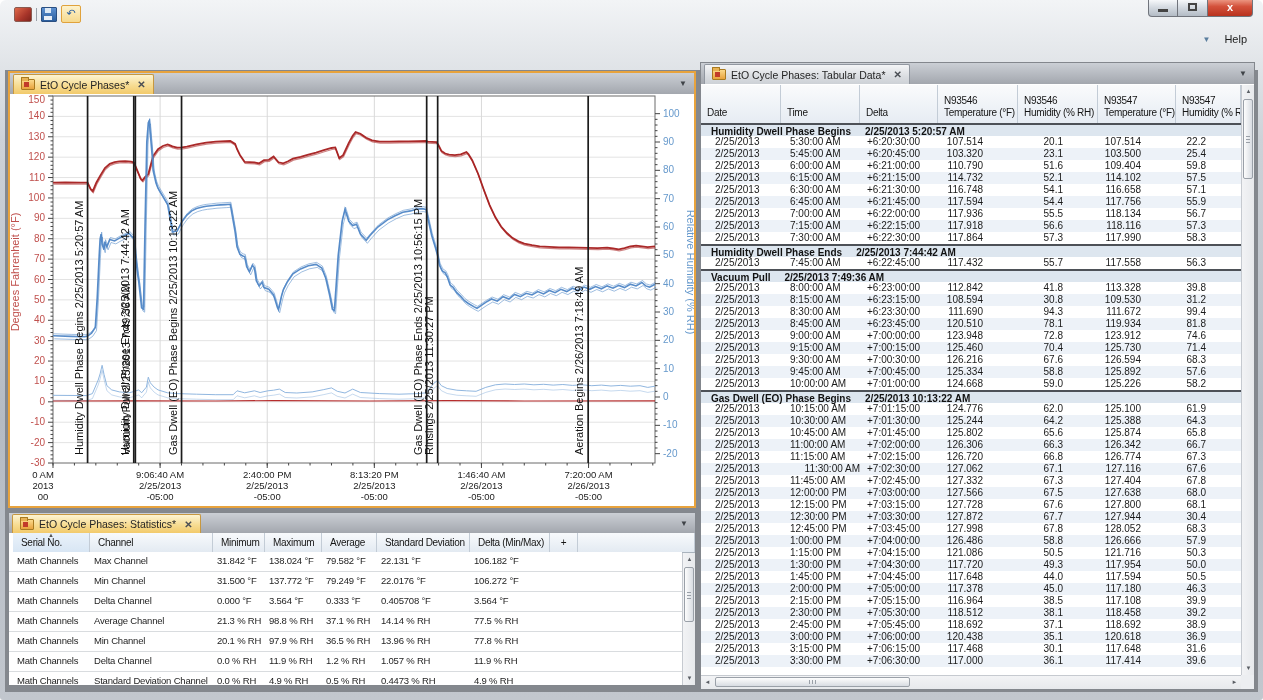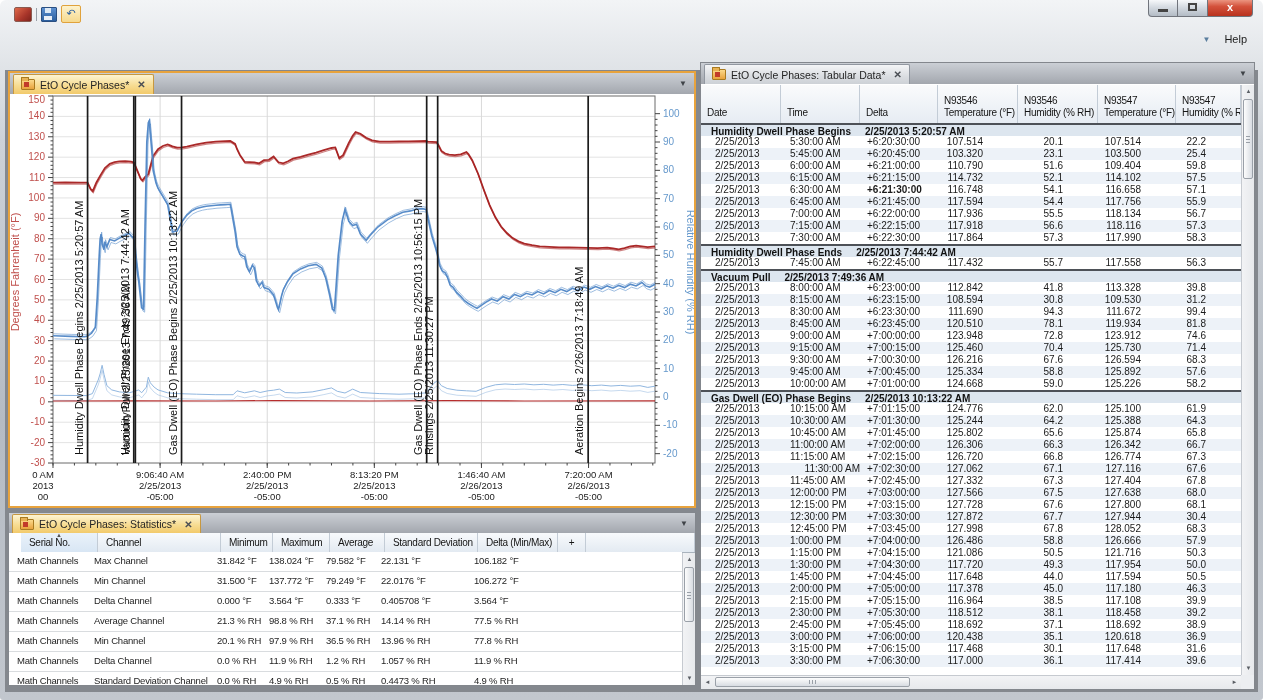--- a/index.html
+++ b/index.html
@@ -41,21 +41,21 @@
   .ptab{margin:1px 0 0 3px;height:20px;display:flex;align-items:center;gap:5px;padding:0 7px;font-size:10.5px;color:#262626;box-sizing:border-box;border-radius:2px 2px 0 0;}
   .ptab.amber{border:1px solid #c79840;border-bottom:none;background:linear-gradient(#fdf4d2,#f7dc92 55%,#f2ca6b);}
   .ptab.gray{border:1px solid #9197a0;border-bottom:none;background:linear-gradient(#f4f5f7,#dadde1 60%,#cdd1d6);}
   .folder{width:14px;height:11px;position:relative;background:linear-gradient(#fbd98a,#e8a33d);border:1px solid #a87a20;border-radius:1px;box-sizing:border-box;}
   .folder:before{content:"";position:absolute;left:-1px;top:-3px;width:6px;height:3px;background:#e8b254;border:1px solid #a87a20;border-bottom:none;border-radius:1px 1px 0 0;}
   .folder:after{content:"";position:absolute;left:2px;top:2px;width:5px;height:5px;background:#c23b2a;}
   .closex{font-size:10px;color:#4a4e54;font-weight:bold;margin-left:3px;}
   .ddarrow{position:absolute;right:7px;top:6px;font-size:8px;color:#3f4348;}
   .chartbody{position:absolute;left:0;top:21px;right:0;bottom:0;background:#fff;}
   
-  .stats-header{position:absolute;left:12px;top:21px;right:0;height:19px;background:linear-gradient(#f8fafc,#e3eaf2);border-bottom:1px solid #a9b3bd;display:flex;font-size:10px;color:#151515;}
+  .stats-header{position:absolute;left:4px;top:21px;right:0;height:19px;background:linear-gradient(#f8fafc,#e3eaf2);border-bottom:1px solid #a9b3bd;display:flex;font-size:10px;color:#151515;}
   .shcell{box-sizing:border-box;border-right:1px solid #c3ccd6;padding:4px 0 0 8px;position:relative;white-space:nowrap;overflow:hidden;letter-spacing:-0.3px;}
   .shcell.sorted{background:linear-gradient(#eaf2fa,#d8e6f4);}
   .sortarrow{position:absolute;left:46%;top:-1px;font-size:6px;color:#555;}
   .stats-rows{position:absolute;left:0;top:40px;right:13px;bottom:0;overflow:hidden;}
   .srow{display:flex;height:19px;border-bottom:1px solid #d9dcdf;font-size:9.5px;color:#1e1e1e;background:#fff;}
   .scell{box-sizing:border-box;padding:3px 0 0 8px;white-space:nowrap;overflow:hidden;letter-spacing:-0.2px;}
   #statsPanel .ptabbar{height:20px;}
   #statsPanel .ptab{height:19px;}
   #statsPanel .stats-header{top:20px;}
   #statsPanel .stats-rows{top:39px;}
@@ -560,21 +560,21 @@
           <div class="dcell" style="width: 79px; padding-left: 9px;">6:15:00 AM</div>
           <div class="dcell" style="width: 78px; padding-left: 7px;">+6:21:15:00</div>
           <div class="dcell num" style="width: 80px;">114.732</div>
           <div class="dcell num" style="width: 80px;">52.1</div>
           <div class="dcell num" style="width: 78px;">114.102</div>
           <div class="dcell num" style="width: 65px;">57.5</div>
         </div>
         <div class="drow">
           <div class="dcell" style="width: 80px; padding-left: 14px;">2/25/2013</div>
           <div class="dcell" style="width: 79px; padding-left: 9px;">6:30:00 AM</div>
-          <div class="dcell" style="width: 78px; padding-left: 7px; font-weight: bold;">+6:21:30:00</div>
+          <div class="dcell" style="width: 78px; padding-left: 7px;">+6:21:30:00</div>
           <div class="dcell num" style="width: 80px;">116.748</div>
           <div class="dcell num" style="width: 80px;">54.1</div>
           <div class="dcell num" style="width: 78px;">116.658</div>
           <div class="dcell num" style="width: 65px;">57.1</div>
         </div>
         <div class="drow alt">
           <div class="dcell" style="width: 80px; padding-left: 14px;">2/25/2013</div>
           <div class="dcell" style="width: 79px; padding-left: 9px;">6:45:00 AM</div>
           <div class="dcell" style="width: 78px; padding-left: 7px;">+6:21:45:00</div>
           <div class="dcell num" style="width: 80px;">117.594</div>

